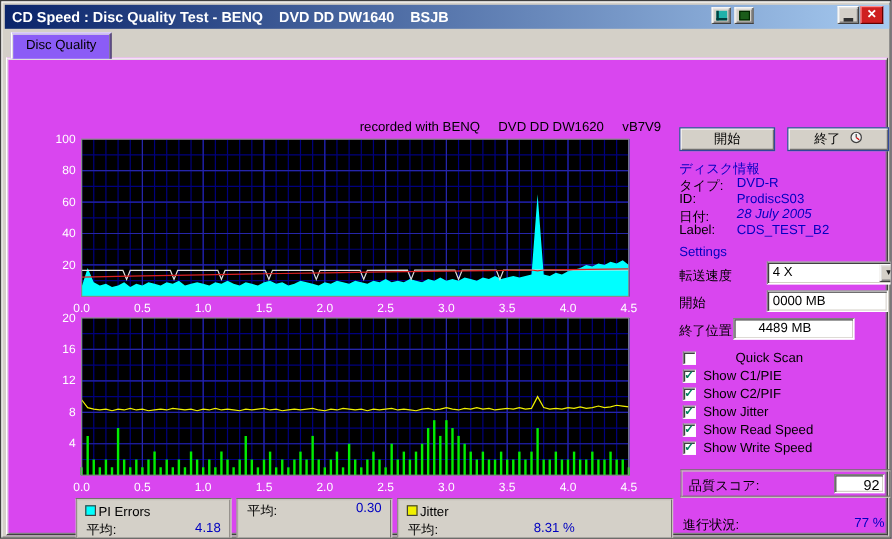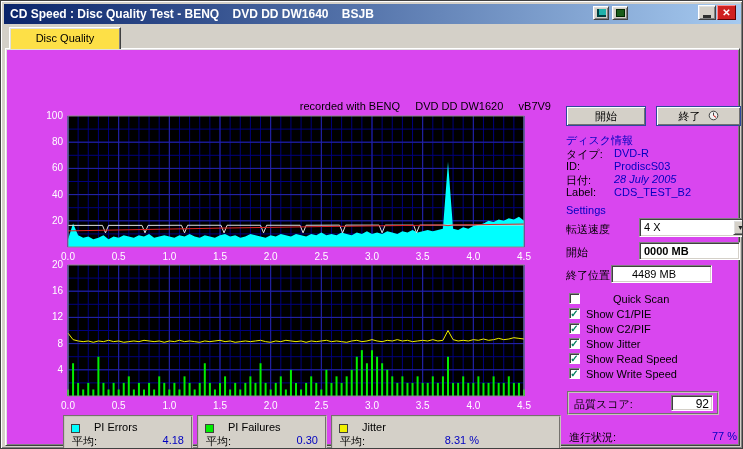--- a/index.html
+++ b/index.html
@@ -15,50 +15,50 @@
   .sunken{border-top:1px solid #808080;border-left:1px solid #808080;border-bottom:1px solid #ffffff;border-right:1px solid #ffffff;
     box-shadow:inset 1px 1px 0 #404040, inset -1px -1px 0 #d4d0c8;background:#ffffff;}
   .ti1{left:592px;top:5px;width:16px;height:14px;display:flex;align-items:center;justify-content:center;}
   .ti2{left:611px;top:5px;width:16px;height:14px;display:flex;align-items:center;justify-content:center;}
   .g1{width:9px;height:8px;background:#20b2aa;border-left:2px solid #004040;border-bottom:2px solid #004040;}
   .g2{width:9px;height:8px;background:#1a5c1a;border:1px solid #002800;}
   .btn-min{left:697px;top:4px;width:18px;height:15px;}
   .gmin{display:block;width:8px;height:3px;background:#303030;margin:8px auto 0 auto;}
   .btn-close{left:716px;top:4px;width:19px;height:15px;background:#cf2020;color:#ffffff;font-weight:bold;font-size:10px;
     text-align:center;line-height:13px;border-top:1px solid #ff9090;border-left:1px solid #ff9090;border-bottom:1px solid #600000;border-right:1px solid #600000;}
-  .tab{position:absolute;left:8px;top:26px;width:112px;height:22px;background:#fde047;z-index:3;
+  .tab{position:absolute;left:8px;top:26px;width:84px;height:22px;background:#8b5cf6;z-index:3;
     border-top:1px solid #ffffff;border-left:1px solid #ffffff;border-right:1px solid #404040;
     box-shadow:inset 1px 0 0 #dfdfdf, inset -1px 0 0 #808080, inset 0 1px 0 #dfdfdf;
     font-size:11px;text-align:center;padding-top:4px;}
   .panel{position:absolute;left:4px;top:47px;width:735px;height:398px;background:#d946ef;
     border-top:1px solid #ffffff;border-left:1px solid #ffffff;border-bottom:1px solid #404040;border-right:1px solid #404040;
     box-shadow:inset 1px 1px 0 #dfdfdf, inset -1px -1px 0 #808080;}
   .abs{position:absolute;}
   .recorded{left:245px;top:51px;width:300px;text-align:right;font-size:11px;color:#000000;white-space:pre;}
   svg.chart{position:absolute;overflow:visible;}
   .lg{position:absolute;top:366px;height:74px;border:2px groove #c8c4bc;background:#d4d0c8;}
-  .lg-head{display:flex;align-items:flex-end;gap:14px;padding:4px 0 0 6px;font-size:11px;color:#000;}
+  .lg-head{display:flex;align-items:flex-start;gap:2px;padding:4px 0 0 6px;font-size:11px;color:#000;}
   .swatch{width:9px;height:9px;border:1px solid #404040;display:inline-block;}
   .lg-row{position:relative;height:16px;padding:1px 7px 0 7px;font-size:11px;color:#000;}
   .lg-row .val{position:absolute;right:7px;top:1px;color:#0000c0;}
   .lg3 .lg-row .val{right:auto;left:100px;width:46px;text-align:right;}
   .btn{position:absolute;height:20px;font-size:11px;color:#000;text-align:center;line-height:17px;
     background:#d4d0c8;border:1px solid #30479c;box-shadow:inset 1px 1px 0 #ffffff, inset -1px -1px 0 #707070;}
   .hdr{position:absolute;font-size:11px;color:#0000c0;}
   .lbl{position:absolute;font-size:11px;color:#000000;}
   .val-blue{position:absolute;font-size:11px;color:#0000c0;}
   .tfield{position:absolute;height:18px;font-size:11px;color:#000;padding:2px 0 0 4px;}
   .combo{position:absolute;height:19px;font-size:11px;color:#000;}
   .combo-text{position:absolute;left:4px;top:2px;}
   .combo-btn{position:absolute;right:1px;top:1px;bottom:1px;width:15px;font-size:7px;text-align:center;line-height:14px;color:#202020;}
   .cb{position:absolute;left:563px;height:13px;display:flex;align-items:center;}
   .cb-box{width:11px;height:11px;background:#fff;border-top:1px solid #808080;border-left:1px solid #808080;border-bottom:1px solid #fff;border-right:1px solid #fff;
     box-shadow:inset 1px 1px 0 #404040;font-size:10px;line-height:10px;font-weight:bold;color:#008060;text-align:center;}
   .cb-label{margin-left:6px;font-size:11px;color:#000;}
-  .qbox{position:absolute;left:561px;top:342px;width:152px;height:24px;border:2px groove #c8c4bc;}
+  .qbox{position:absolute;left:561px;top:342px;width:176px;height:24px;border:2px groove #c8c4bc;}
   .qfield{position:absolute;right:4px;top:2px;width:42px;height:16px;font-size:12px;text-align:right;padding:1px 3px 0 0;color:#000;}
   .srow{position:absolute;left:563px;width:172px;height:14px;font-size:11px;}
   .srow .sv{position:absolute;right:4px;top:0;color:#0000c0;}
 </style>
 </head>
 <body>
 
 <div class="window">
 
   <div class="titlebar">
@@ -358,24 +358,20 @@
     <div class="lg" style="left:57px;width:130px;">
       <div class="lg-head">
         <span class="swatch" id="sw0" style="background: rgb(0, 255, 255);"></span>
         <span>PI Errors</span>
       </div>
       <div class="lg-row"><span>平均:</span><span class="val">4.18</span></div>
 
     </div>
 
     <div class="lg" style="left:191px;width:130px;">
-      <div class="lg-head">
-        <span class="swatch" id="sw1" style="background: rgb(0, 238, 0);"></span>
-        <span>PI Failures</span>
-      </div>
       <div class="lg-row"><span>平均:</span><span class="val">0.30</span></div>
 
     </div>
 
     <div class="lg lg3" style="left:325px;width:230px;">
       <div class="lg-head">
         <span class="swatch" id="sw2" style="background: rgb(240, 240, 0);"></span>
         <span>Jitter</span>
       </div>
       <div class="lg-row"><span>平均:</span><span class="val">8.31 %</span></div>
@@ -404,21 +400,21 @@
 
     <div class="hdr" style="left:560px;top:155px;">Settings</div>
 
     <div class="lbl" style="left:560px;top:173px;">転送速度</div>
     <div class="combo sunken" style="left:633px;top:169px;width:111px;">
       <span class="combo-text">4 X</span>
       <span class="combo-btn raised"><span>▼</span></span>
     </div>
 
     <div class="lbl" style="left:560px;top:196px;">開始</div>
-    <div class="tfield sunken" style="left:633px;top:193px;width:101px;font-weight:bold;">0000 MB</div>
+    <div class="tfield sunken" style="left:633px;top:193px;width:101px;">0000 MB</div>
 
     <div class="lbl" style="left:560px;top:219px;">終了位置</div>
     <div class="tfield sunken" style="left:605px;top:216px;width:101px;padding-left:20px;">4489 MB</div>
 
     <div class="cb" style="top:243px;gap:27px;">
         <span class="cb-box"></span>
         <span class="cb-label">Quick Scan</span>
       </div>
     <div class="cb" style="top:258px;">
         <span class="cb-box">✓</span>

